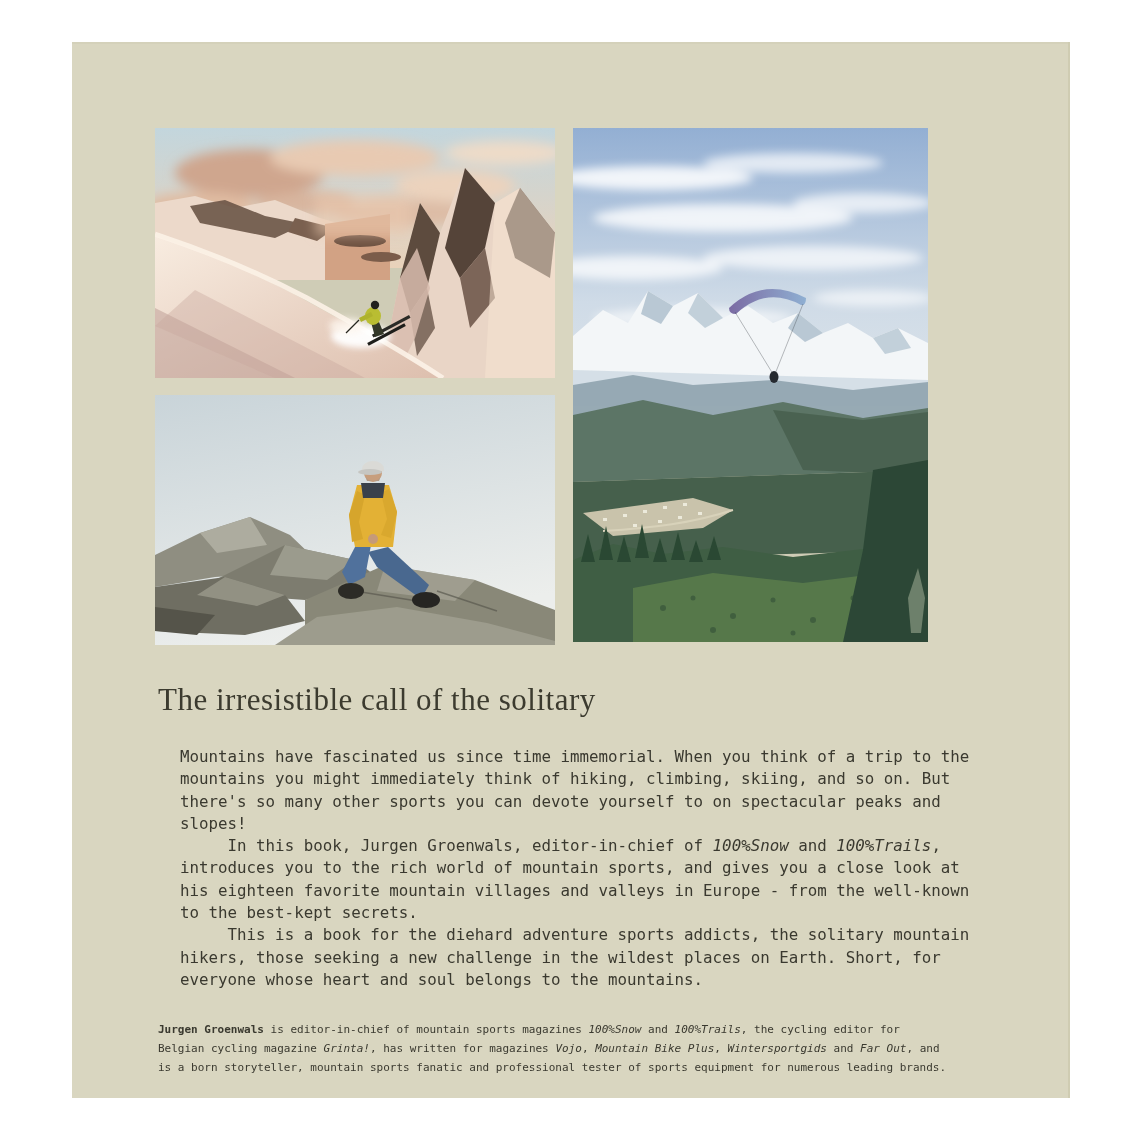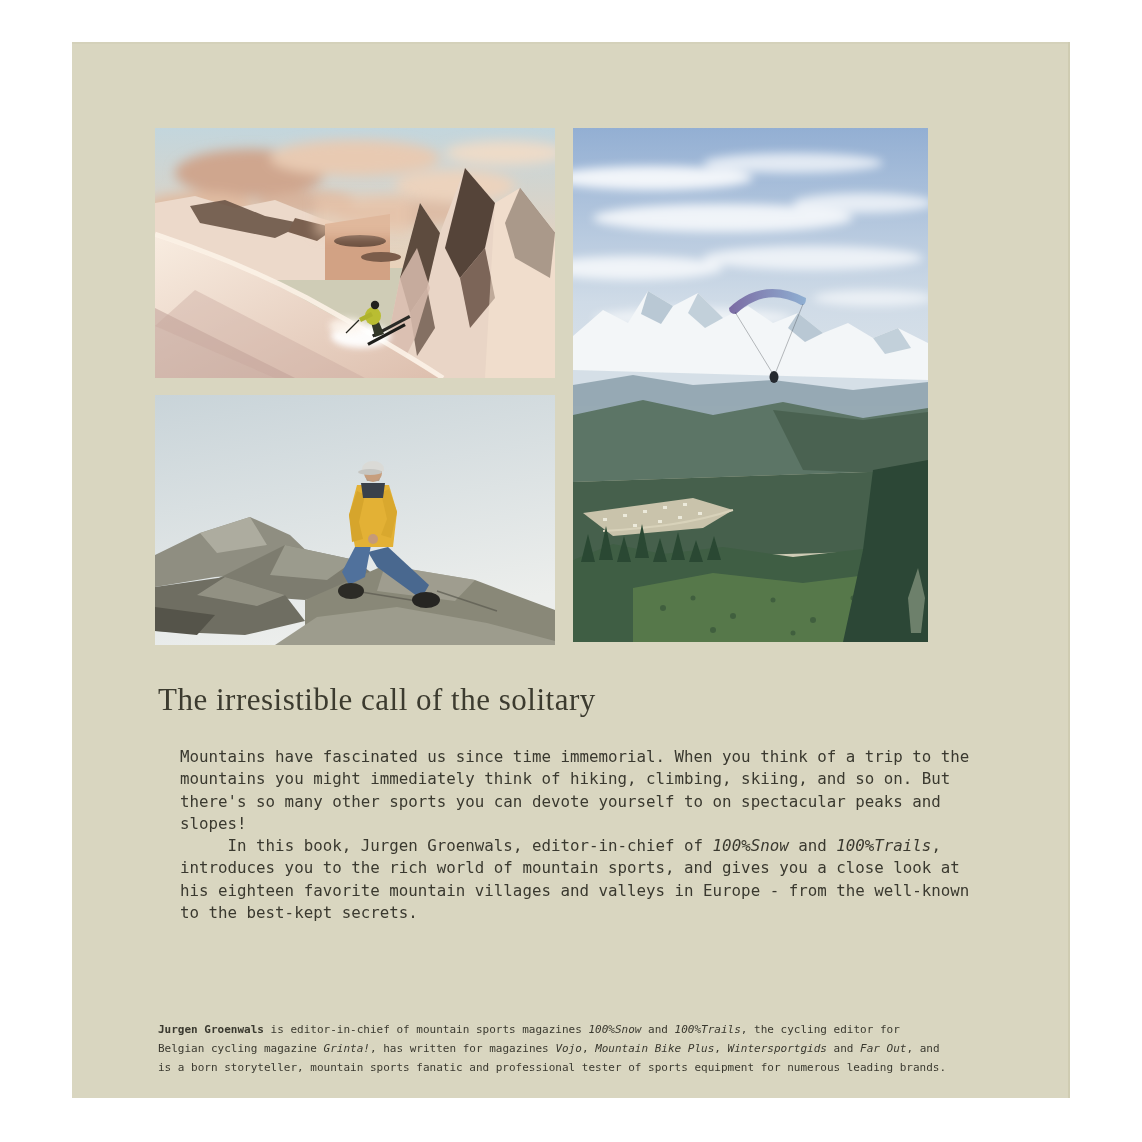--- a/index.html
+++ b/index.html
@@ -264,18 +264,19 @@
           <ellipse cx="201" cy="249" rx="4.5" ry="6" fill="#262a30"></ellipse>
         </g>
       </svg>
     </div>
 
     <h1 class="heading">The irresistible call of the solitary</h1>
 
     <div class="body-text">
       <p><span>Mountains have fascinated us since time immemorial. When you think of a trip to the mountains you might immediately think of hiking, climbing, skiing, and so on. But there's so many other sports you can devote yourself to on spectacular peaks and slopes!</span></p>
       <p><span>     In this book, Jurgen Groenwals, editor-in-chief of </span><span style="font-style: italic;">100%Snow</span><span> and </span><span style="font-style: italic;">100%Trails</span><span>, introduces you to the rich world of mountain sports, and gives you a close look at his eighteen favorite mountain villages and valleys in Europe - from the well-known to the best-kept secrets.</span></p>
+      <p><span>     This is a book for the diehard adventure sports addicts, the solitary mountain hikers, those seeking a new challenge in the wildest places on Earth. Short, for everyone whose heart and soul belongs to the mountains.</span></p>
     </div>
 
     <div class="footer-text"><span style="font-weight: bold;">Jurgen Groenwals</span><span> is editor-in-chief of mountain sports magazines </span><span style="font-style: italic;">100%Snow</span><span> and </span><span style="font-style: italic;">100%Trails</span><span>, the cycling editor for Belgian cycling magazine </span><span style="font-style: italic;">Grinta!</span><span>, has written for magazines </span><span style="font-style: italic;">Vojo</span><span>, </span><span style="font-style: italic;">Mountain Bike Plus</span><span>, </span><span style="font-style: italic;">Wintersportgids</span><span> and </span><span style="font-style: italic;">Far Out</span><span>, and is a born storyteller, mountain sports fanatic and professional tester of sports equipment for numerous leading brands.</span></div>
 
   </div>
 </div>
 
 </body></html>

